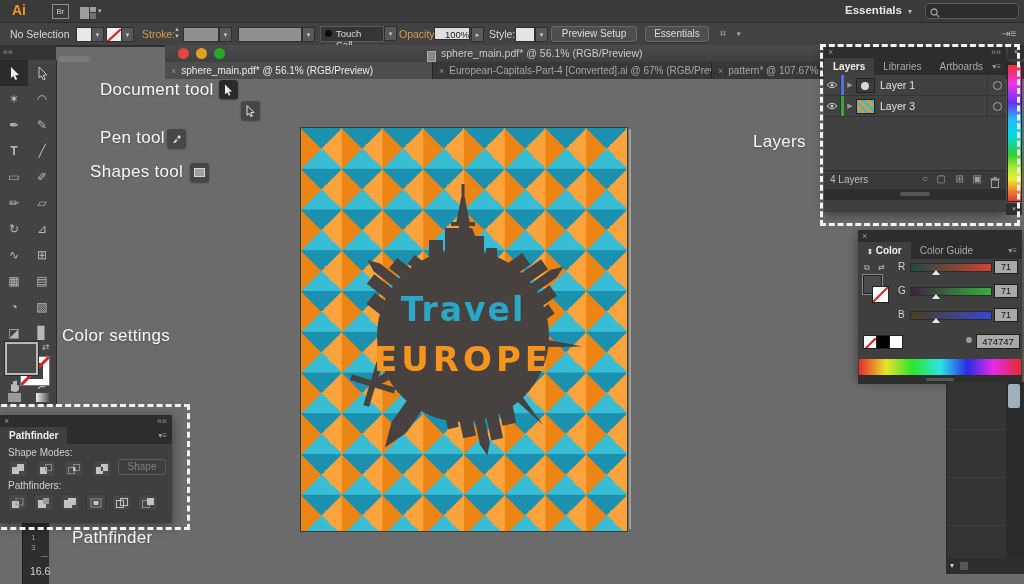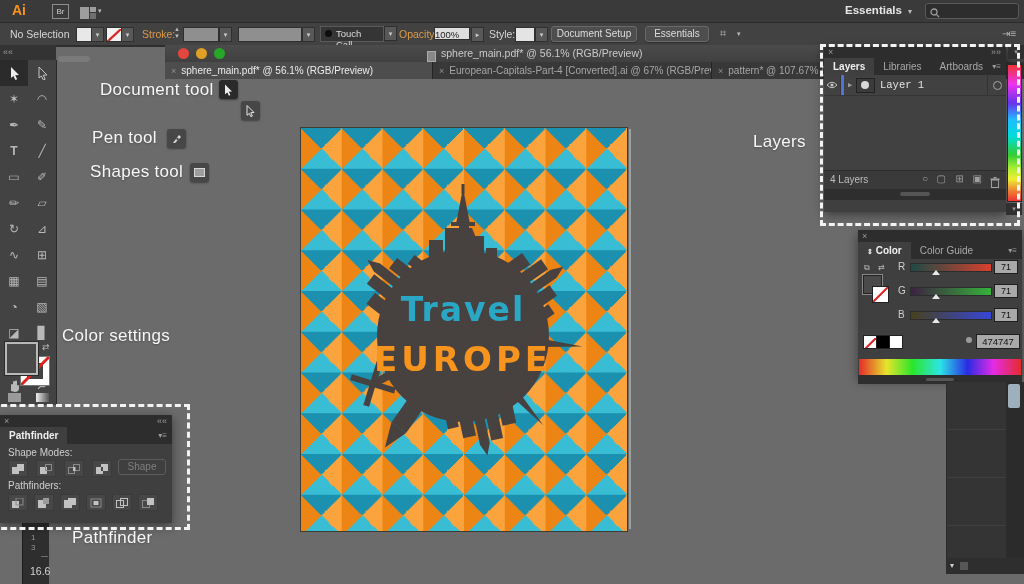--- a/index.html
+++ b/index.html
@@ -108,26 +108,26 @@
     <span class="abs dd-arrow" style="left:219px;top:4px;">▾</span>
     <span class="abs mini-dd" style="left:238px;top:4px;width:62px;"></span>
     <span class="abs dd-arrow" style="left:302px;top:4px;">▾</span>
     <span class="abs" style="left:320px;top:3px;width:62px;height:14px;background:#353535;border:1px solid #5a5a5a;">
       <span style="position:absolute;left:4px;top:3px;width:7px;height:7px;background:#0d0d0d;border-radius:50%;"></span>
       <span style="position:absolute;left:15px;top:1px;font-size:9.5px;color:#dcdcdc;">Touch Call...</span>
     </span>
     <span class="abs dd-arrow" style="left:384px;top:3px;">▾</span>
     <span class="abs lnk" style="left:399px;top:5px;">Opacity:</span>
     <span class="abs" style="left:434px;top:4px;width:36px;height:13px;background:#dedede;border:1px solid #2f2f2f;
-          font-size:9.5px;color:#1c1c1c;line-height:13px;padding-left:0;box-sizing:border-box;">100%</span>
+          font-size:9.5px;color:#1c1c1c;line-height:13px;padding-left:10px;box-sizing:border-box;">100%</span>
     <span class="abs dd-arrow" style="left:471px;top:4px;">▸</span>
     <span class="abs ui-txt" style="left:489px;top:5px;">Style:</span>
     <span class="abs mini-dd" style="left:515px;top:4px;width:18px;background:#e4e4e4;"></span>
     <span class="abs dd-arrow" style="left:535px;top:4px;">▾</span>
-    <span class="abs btn" style="left:551px;top:3px;width:84px;height:14px;line-height:14px;">Document Setup</span>
+    <span class="abs btn" style="left:551px;top:3px;width:84px;height:14px;line-height:14px;">Preview Setup</span>
     <span class="abs btn" style="left:645px;top:3px;width:62px;height:14px;line-height:14px;">Essentials</span>
     <span class="abs" style="left:720px;top:4px;color:#b5b5b5;font-size:11px;">⌗</span>
     <span class="abs" style="left:737px;top:7px;color:#bbb;font-size:7px;">▾</span>
     <span class="abs" style="left:1002px;top:5px;color:#b5b5b5;font-size:10px;">⇥≡</span>
   </div>
 
   <div class="abs titlebar">
     <span class="tl" style="left:13px;background:#e2463f;"></span>
     <span class="tl" style="left:31px;background:#dfa123;"></span>
     <span class="tl" style="left:49px;background:#27a727;"></span>
@@ -364,39 +364,54 @@
 
   <div class="abs panel" style="left:824px;top:46px;width:182px;height:166px;">
     <div class="phead"><span style="padding-left:4px;">×</span>
       <span style="position:absolute;right:5px;">»»</span></div>
     <div class="ptabs">
       <span class="ptab on">Layers</span>
       <span class="ptab">Libraries</span>
       <span class="ptab">Artboards</span>
       <span class="pmenu">▾≡</span>
     </div>
-    <div style="height:95px;background:#414141;font-family:Liberation Mono, monospace;">
+    <div style="height:95px;background:#414141;">
       <div class="lrow">
         <span class="eyec">
           <svg width="12" height="8">
               <path d="M1,4 Q6,-1.5 11,4 Q6,9.5 1,4 Z" fill="none" stroke="#c5c5c5"></path>
               <circle cx="6" cy="4" r="1.6" fill="#c5c5c5"></circle>
             </svg>
           </span>
         <span class="cbar" style="background:#4f74d8;"></span>
         <span class="tri">▶</span>
         <span class="thumb" style="background:#3b3b3b;">
           <svg width="17" height="13">
               <circle cx="8" cy="6" r="4" fill="#d8d8d8"></circle>
             </svg></span>
         <span class="lname">Layer 1</span>
         <span class="targ">
             <span class="circ"></span>
           </span>
       </div>
+      <div class="lrow">
+        <span class="eyec">
+          <svg width="12" height="8">
+              <path d="M1,4 Q6,-1.5 11,4 Q6,9.5 1,4 Z" fill="none" stroke="#c5c5c5"></path>
+              <circle cx="6" cy="4" r="1.6" fill="#c5c5c5"></circle>
+            </svg>
+          </span>
+        <span class="cbar" style="background:#3aa53a;"></span>
+        <span class="tri">▶</span>
+        <span class="thumb" style="background:repeating-linear-gradient(45deg,#38bdd5 0 3px,#f7941e 3px 6px);"></span>
+        <span class="lname">Layer 3</span>
+        <span class="targ">
+            <span class="circ"></span>
+          </span>
+      </div>
     </div>
     <div style="height:18px;background:#3a3a3a;border-top:1px solid #2d2d2d;position:relative;">
       <span style="position:absolute;left:6px;top:3px;font-size:10px;color:#bdbdbd;">4 Layers</span>
       <span style="position:absolute;right:78px;top:2px;color:#9f9f9f;font-size:10px;">○</span>
       <span style="position:absolute;right:60px;top:2px;color:#9f9f9f;font-size:10px;">▢</span>
       <span style="position:absolute;right:42px;top:2px;color:#9f9f9f;font-size:10px;">⊞</span>
       <span style="position:absolute;right:24px;top:2px;color:#9f9f9f;font-size:10px;">▣</span>
       <span style="position:absolute;right:6px;top:3px;">
         <svg width="10" height="11">
             <rect x="1.5" y="3" width="7" height="7.5" fill="none" stroke="#9f9f9f"></rect>
@@ -489,21 +504,21 @@
         <path d="M2,0.5 L9,7.5 L5.8,7.7 L7.4,11 L5.9,11.7 L4.3,8.4 L2,10.3 Z" fill="#ededed"></path>
       </svg>
     </span>
 
   <span class="abs notico" style="left:241px;top:101px;">
     <svg width="11" height="12">
         <path d="M2,0.5 L9,7.5 L5.8,7.7 L7.4,11 L5.9,11.7 L4.3,8.4 L2,10.3 Z" fill="none" stroke="#e6e6e6"></path>
       </svg>
     </span>
 
-  <span class="abs note" style="left:92px;top:128px;text-align:right;">Pen tool</span>
+  <span class="abs note" style="left:100px;top:128px;text-align:right;">Pen tool</span>
   <span class="abs notico" style="left:167px;top:129px;">
     <svg width="12" height="12">
         <path d="M2,10 L8,2 L10,4 L4,10 Z" fill="#dcdcdc"></path>
         <circle cx="6.5" cy="6" r="1.2" fill="#474747"></circle>
       </svg>
     </span>
 
   <span class="abs note" style="left:90px;top:162px;">Shapes tool</span>
   <span class="abs notico" style="left:190px;top:163px;">
     <svg width="11" height="9">

